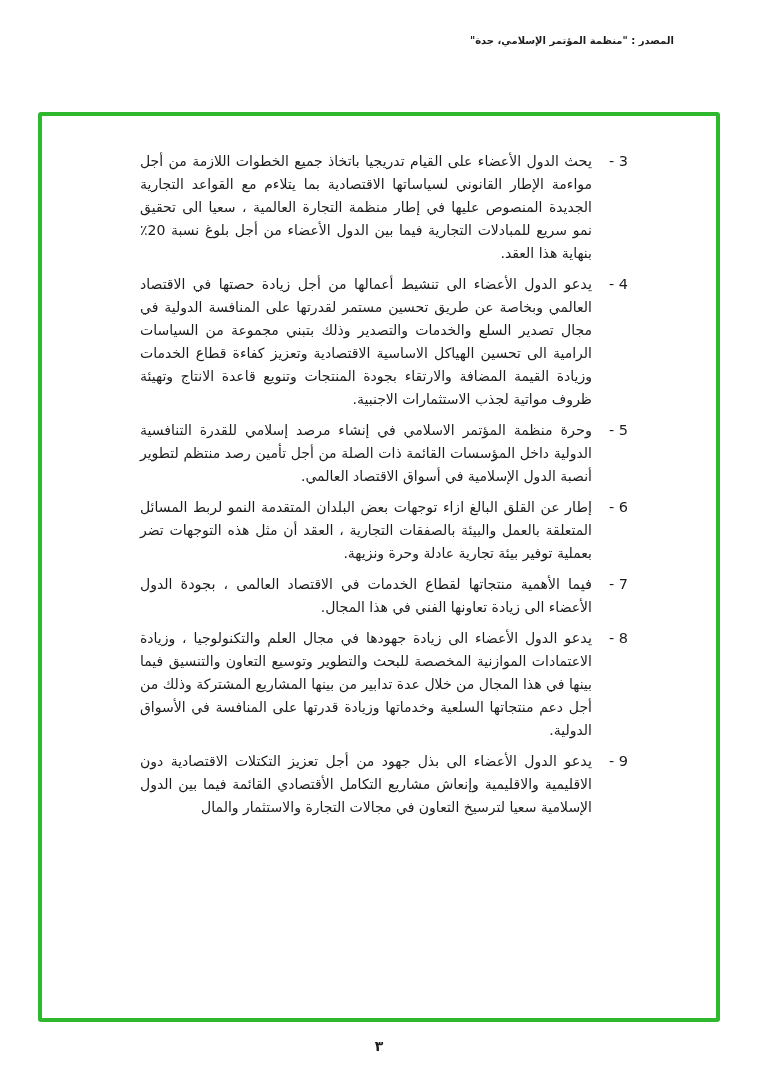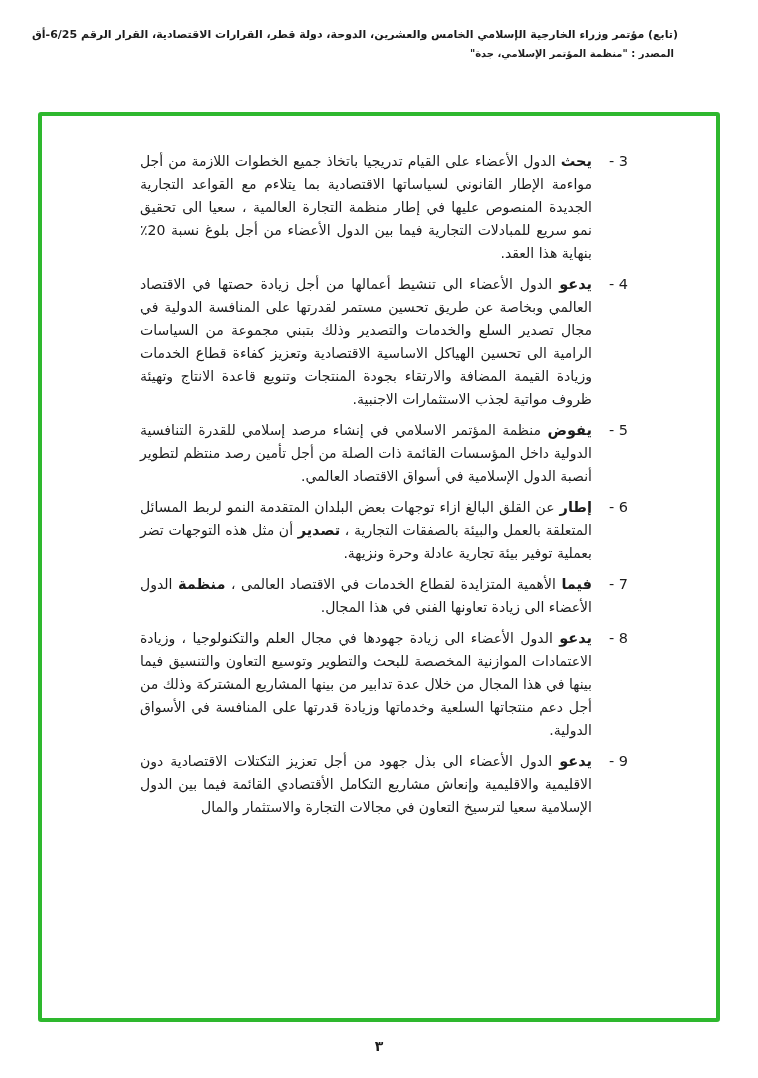--- a/index.html
+++ b/index.html
@@ -56,62 +56,61 @@
     padding-left: 6px;
   }
   .item-text {
     flex: 1;
     font-size: 14px;
     line-height: 23px;
     text-align: justify;
     text-justify: inter-word;
   }
   .item-text .b {
-    font-weight: bold;
+    font-weight: normal;
     font-size: 14.5px;
   }
   .page-number {
     position: absolute;
     bottom: 24px;
     left: 0;
     width: 100%;
     text-align: center;
     font-size: 14px;
     font-weight: bold;
   }
 </style>
 </head>
 <body>
 
 <div class="header">
-  <div class="header-line1">(تابع) مؤتمر وزراء الخارجية الإسلامي الخامس والعشرين، الدوحة، دولة قطر، القرارات الاقتصادية، القرار الرقم 6/25-أق</div>
   <div class="header-line2">المصدر :  "منظمة المؤتمر الإسلامي، جدة"</div>
 </div>
 
 <div class="frame" style="border-color: rgb(46, 184, 46);">
   <div>
       <div class="item">
         <div class="item-num">3 -</div>
         <div class="item-text"><span class="b">يحث</span><span> الدول الأعضاء على القيام تدريجيا باتخاذ جميع الخطوات اللازمة من أجل مواءمة الإطار القانوني لسياساتها الاقتصادية بما يتلاءم مع القواعد التجارية الجديدة المنصوص عليها في إطار منظمة التجارة العالمية ، سعيا الى تحقيق نمو سريع للمبادلات التجارية فيما بين الدول الأعضاء من أجل بلوغ نسبة 20٪ بنهاية هذا العقد.</span></div>
       </div>
       <div class="item">
         <div class="item-num">4 -</div>
         <div class="item-text"><span class="b">يدعو</span><span> الدول الأعضاء الى تنشيط أعمالها من أجل زيادة حصتها في الاقتصاد العالمي وبخاصة عن طريق تحسين مستمر لقدرتها على المنافسة الدولية في مجال تصدير السلع والخدمات والتصدير وذلك بتبني مجموعة من السياسات الرامية الى تحسين الهياكل الاساسية الاقتصادية وتعزيز كفاءة قطاع الخدمات وزيادة القيمة المضافة والارتقاء بجودة المنتجات وتنويع قاعدة الانتاج وتهيئة ظروف مواتية لجذب الاستثمارات الاجنبية.</span></div>
       </div>
       <div class="item">
         <div class="item-num">5 -</div>
-        <div class="item-text"><span class="b">يفوض</span><span> منظمة المؤتمر الاسلامي في إنشاء مرصد إسلامي للقدرة التنافسية الدولية داخل المؤسسات القائمة ذات الصلة من أجل تأمين رصد منتظم لتطوير أنصبة الدول الإسلامية في أسواق الاقتصاد العالمي.</span></div>
+        <div class="item-text"><span class="b">وحرة</span><span> منظمة المؤتمر الاسلامي في إنشاء مرصد إسلامي للقدرة التنافسية الدولية داخل المؤسسات القائمة ذات الصلة من أجل تأمين رصد منتظم لتطوير أنصبة الدول الإسلامية في أسواق الاقتصاد العالمي.</span></div>
       </div>
       <div class="item">
         <div class="item-num">6 -</div>
-        <div class="item-text"><span class="b">إطار</span><span> عن القلق البالغ ازاء توجهات بعض البلدان المتقدمة النمو لربط المسائل المتعلقة بالعمل والبيئة بالصفقات التجارية ، </span><span class="b">تصدير</span><span> أن مثل هذه التوجهات تضر بعملية توفير بيئة تجارية عادلة وحرة ونزيهة.</span></div>
+        <div class="item-text"><span class="b">إطار</span><span> عن القلق البالغ ازاء توجهات بعض البلدان المتقدمة النمو لربط المسائل المتعلقة بالعمل والبيئة بالصفقات التجارية ، </span><span class="b">العقد</span><span> أن مثل هذه التوجهات تضر بعملية توفير بيئة تجارية عادلة وحرة ونزيهة.</span></div>
       </div>
       <div class="item">
         <div class="item-num">7 -</div>
-        <div class="item-text"><span class="b">فيما</span><span> الأهمية المتزايدة لقطاع الخدمات في الاقتصاد العالمى ، </span><span class="b">منظمة</span><span> الدول الأعضاء الى زيادة تعاونها الفني في هذا المجال.</span></div>
+        <div class="item-text"><span class="b">فيما</span><span> الأهمية منتجاتها لقطاع الخدمات في الاقتصاد العالمى ، </span><span class="b">بجودة</span><span> الدول الأعضاء الى زيادة تعاونها الفني في هذا المجال.</span></div>
       </div>
       <div class="item">
         <div class="item-num">8 -</div>
         <div class="item-text"><span class="b">يدعو</span><span> الدول الأعضاء الى زيادة جهودها في مجال العلم والتكنولوجيا ، وزيادة الاعتمادات الموازنية المخصصة للبحث والتطوير وتوسيع التعاون والتنسيق فيما بينها في هذا المجال من خلال عدة تدابير من بينها المشاريع المشتركة وذلك من أجل دعم منتجاتها السلعية وخدماتها وزيادة قدرتها على المنافسة في الأسواق الدولية.</span></div>
       </div>
       <div class="item">
         <div class="item-num">9 -</div>
         <div class="item-text"><span class="b">يدعو</span><span> الدول الأعضاء الى بذل جهود من أجل تعزيز التكتلات الاقتصادية دون الاقليمية والاقليمية وإنعاش مشاريع التكامل الأقتصادي القائمة فيما بين الدول الإسلامية سعيا لترسيخ التعاون في مجالات التجارة والاستثمار والمال</span></div>
       </div>
     </div>

